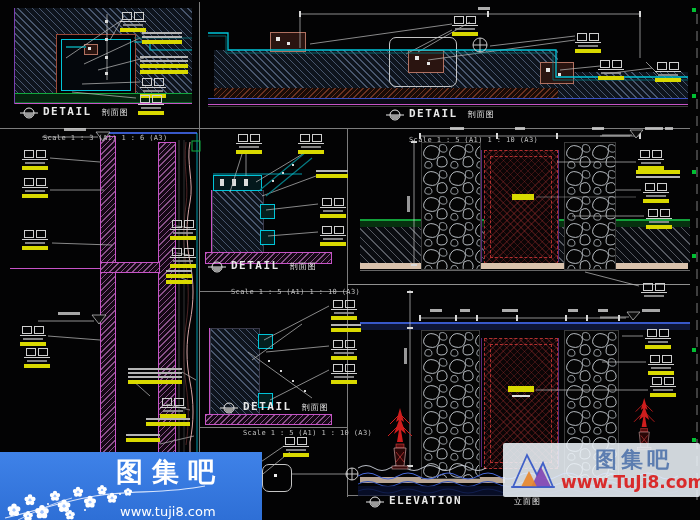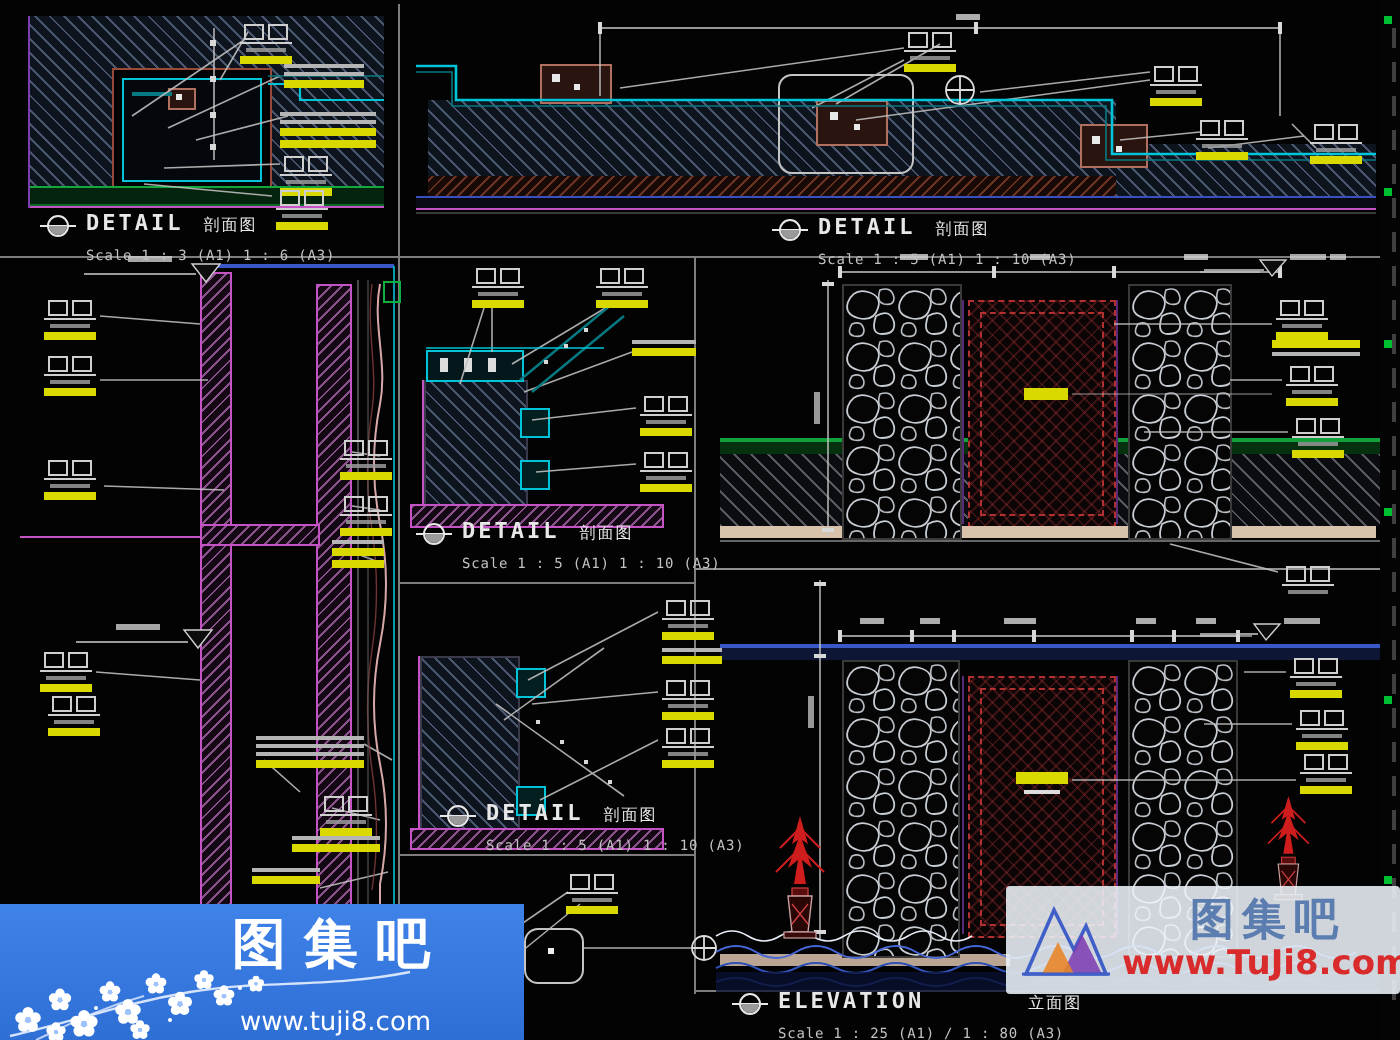--- a/index.html
+++ b/index.html
@@ -34,21 +34,21 @@
   .co .yb{height:4px;background:var(--yellow);margin:1px 0;}
   .spec{position:absolute;z-index:6;}
   .spec .tx{height:2px;background:#b5b5b5;margin:2px 0;}
   .spec .yb{height:4px;background:var(--yellow);margin:2px 0;}
   
   .caption{position:absolute;display:flex;gap:5px;align-items:flex-start;color:#e8e8e8;z-index:7;}
   .caption .tcol{display:flex;flex-direction:column;}
   .caption .r1{display:flex;align-items:baseline;}
   .caption .t1{font-size:11px;font-weight:bold;letter-spacing:1.5px;line-height:10px;}
   .caption .t2{font-size:8px;margin-left:10px;letter-spacing:1px;font-family:"DejaVu Sans",sans-serif;}
-  .caption .sc{font-size:7px;color:#c2c2c2;letter-spacing:.4px;margin-top:6px;white-space:nowrap;}
+  .caption .sc{font-size:7px;color:#c2c2c2;letter-spacing:.4px;margin-top:16px;white-space:nowrap;}
   .caption.elev .t2{margin-left:52px;}
   
   #banner{left:0;top:452px;width:262px;height:68px;background:linear-gradient(180deg,#3f82e8,var(--banner-blue));z-index:20;overflow:hidden;font-family:"DejaVu Sans",sans-serif;color:#fff;}
   #banner .b-title{position:absolute;left:116px;top:2px;font-size:27px;font-weight:bold;letter-spacing:9px;}
   #banner .b-sub{position:absolute;left:88px;top:37px;font-size:13px;letter-spacing:2px;color:#eef4ff;}
   #banner .b-url{position:absolute;left:120px;top:52px;font-size:13px;}
   #badge{left:503px;top:443px;width:197px;height:54px;background:rgba(236,242,248,.88);z-index:21;border-radius:2px;font-family:"DejaVu Sans",sans-serif;}
   #badge .g-title{position:absolute;left:92px;top:2px;font-size:22px;font-weight:bold;letter-spacing:4px;color:var(--brand-blue);}
   #badge .g-url{position:absolute;left:58px;top:29px;font-size:17px;font-weight:bold;color:var(--brand-red);}
   #strip{left:449px;top:497px;width:251px;height:21px;background:rgba(228,234,242,.72);z-index:21;font-family:"DejaVu Sans",sans-serif;}

